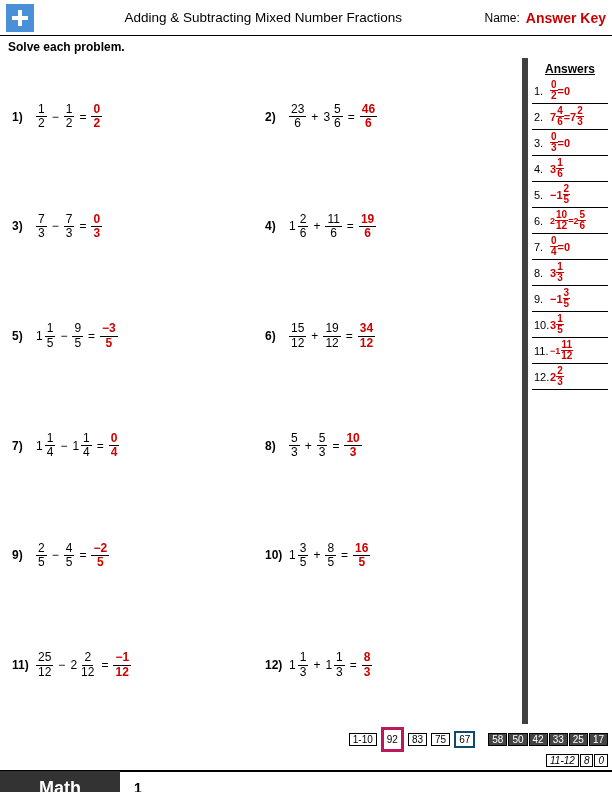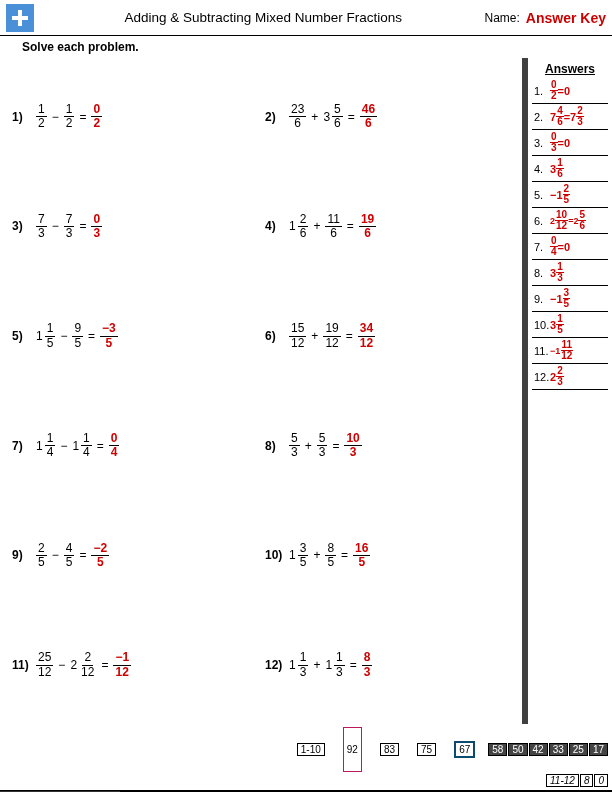--- a/index.html
+++ b/index.html
@@ -41,21 +41,21 @@
       margin-right: 6px;
     }
     .header-answer-key {
       font-size: 14px;
       font-weight: bold;
       color: #c00;
     }
 
     
     .subheader {
-      padding: 4px 22px;
+      padding: 4px 8px;
       font-size: 12px;
       font-weight: bold;
     }
 
     
     .main {
       display: flex;
       height: calc(792px - 36px - 24px - 40px - 26px);
     }
 
@@ -612,23 +612,23 @@
           </span>
       </span>
     </div>
 
   </div>
 </div>
 
 <div class="footer">
 
   <div style="display:flex; justify-content:flex-end; font-size:10px; padding:1px 4px; gap:2px;">
-    <div style="display:flex; align-items:center; gap:18px;">
+    <div style="display:flex; align-items:center; gap:4px;">
       <span style="border:1px solid #000; padding:0 3px; font-size:10px;">1-10</span>
-      <span style="border:1px solid #be185d; padding:16px 3px;">92</span>
+      <span style="border:3px solid #be185d; padding:4px 3px;">92</span>
       <span style="border:1px solid #000; padding:0 3px;">83</span>
       <span style="border:1px solid #000; padding:0 3px;">75</span>
       <span style="border:2px solid #0c4a6e; padding:1px 3px;text-align:center;">67</span>
     </div>
     <div style="display:flex; align-items:center; gap:1px; margin-left:11px;">
       <span style="border:1px solid #000; padding:0 3px; font-size:10px; background:#444; color:white;">58</span>
       <span style="border:1px solid #000; padding:0 3px; background:#444; color:white;">50</span>
       <span style="border:1px solid #000; padding:0 3px; background:#444; color:white;">42</span>
       <span style="border:1px solid #000; padding:0 3px; background:#444; color:white;">33</span>
       <span style="border:1px solid #000; padding:0 3px; background:#444; color:white;">25</span>

